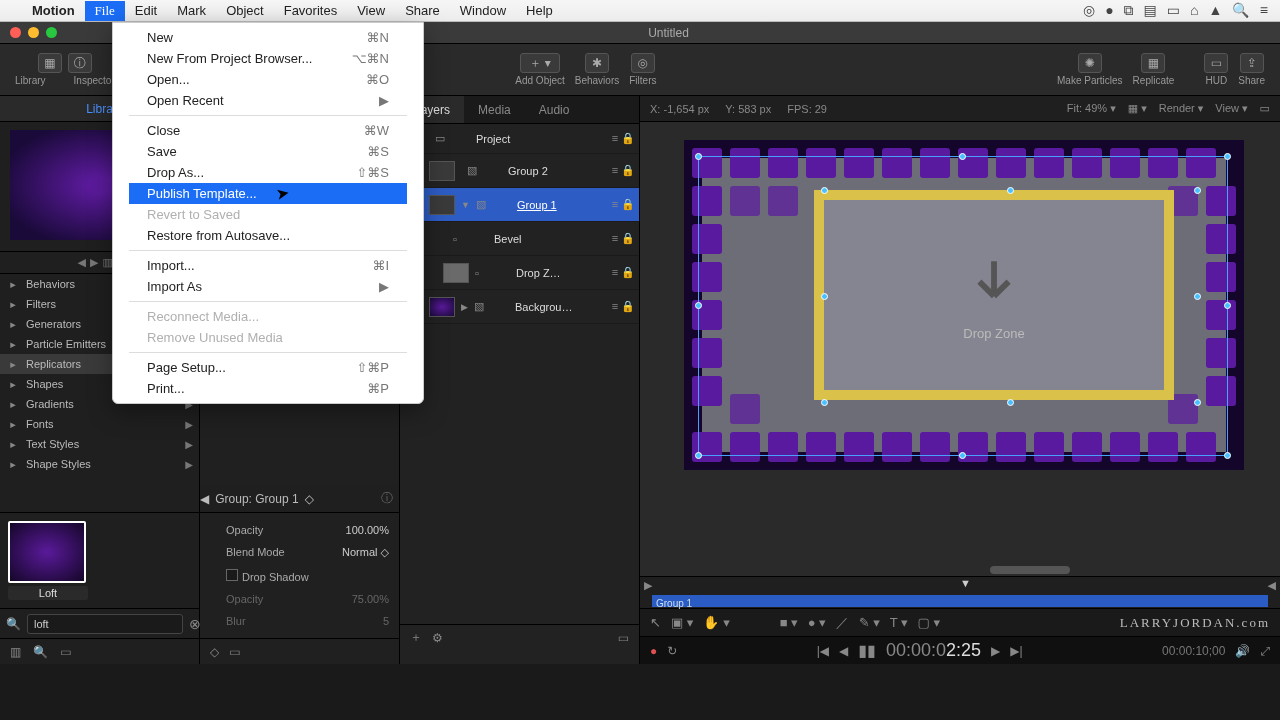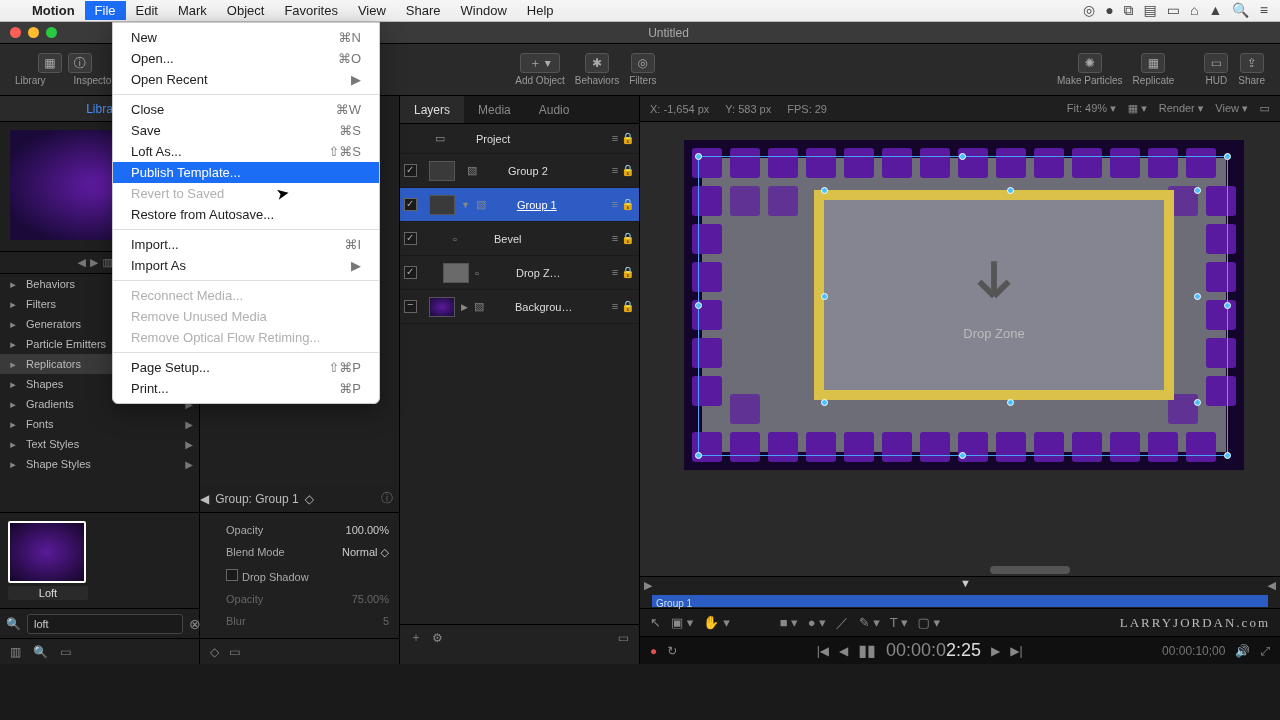--- a/index.html
+++ b/index.html
@@ -2,21 +2,21 @@
 <html><head>
 <meta charset="utf-8">
 <style>
 * { margin: 0; padding: 0; box-sizing: border-box; font-family: -apple-system, "Helvetica Neue", Arial, sans-serif; }
 body { background: #1a1a1a; color: #ccc; font-size: 12px; width: 1280px; height: 720px; overflow: hidden; position: relative; }
 
 
 .menubar { height: 22px; background: linear-gradient(#f6f6f6,#ececec); display: flex; align-items: center; padding: 0 12px; color: #222; font-size: 13px; gap: 0; border-bottom:1px solid #bbb;}
 .menubar .apple { font-size: 15px; margin-right: 10px; }
 .menubar .mi { padding: 2px 10px; cursor: default; }
-.menubar .mi.active { background: #1b6df5; color: #fff; }
+.menubar .mi.active { background: #1b6df5; color: #fff; font-family: Liberation Serif, serif; }
 .menubar .app { font-weight: 600; }
 .menubar .right-icons { margin-left: auto; display: flex; gap: 10px; font-size: 14px; color:#444;}
 
 
 .titlebar { height: 22px; background:#3a3a3a; display:flex; align-items:center; border-bottom:1px solid #000;}
 .titlebar .dots { display:flex; gap:7px; margin-left:10px;}
 .dot{width:11px;height:11px;border-radius:50%;}
 .red{background:#ff5f57}.yellow{background:#febc2e}.green{background:#28c840}
 .titlebar .title{ margin:8px auto; color:#aaa; font-size:12px;}
 
@@ -95,21 +95,21 @@
 .timeline{ height:32px; background:#1f1f1f; border-top:1px solid #000; display:flex; align-items:center; padding:0 10px; font-size:11px; color:#888; position:relative;}
 .timeline .bar{ position:absolute; top:18px; left:12px; right:12px; height:12px; background:#2a5cc4;}
 .timeline .label{ position:absolute; top:21px; left:16px; color:#cde; font-size:10px;}
 .tools-row{ height:28px; background:#1a1a1a; display:flex; align-items:center; gap:10px; padding:0 10px; color:#888; border-top:1px solid #000; font-size:13px;}
 .tools-row .watermark{margin-left:auto; letter-spacing:2px; color:#bbb; font-family:Georgia,serif;}
 .transport{ height:28px; background:#101010; display:flex; align-items:center; gap:10px; padding:0 10px; color:#888; border-top:1px solid #000;}
 .transport .tc{ color:#888; font-size:18px; font-variant-numeric:tabular-nums;}
 .transport .tc .ss{ color:#ddd;}
 
 
-.dropdown{ position:absolute; left:112px; top:22px; width:268px; background:#fff; border:1px solid #ccc; border-radius:0 0 6px 6px; box-shadow:0 8px 24px rgba(0,0,0,.35); color:#222; font-size:13px; z-index:100; padding:4px 0;}
+.dropdown{ position:absolute; left:112px; top:22px; width:312px; background:#fff; border:1px solid #ccc; border-radius:0 0 6px 6px; box-shadow:0 8px 24px rgba(0,0,0,.35); color:#222; font-size:13px; z-index:100; padding:4px 16px;}
 .dropdown .dmi{ display:flex; justify-content:space-between; padding:3px 18px; }
 .dropdown .dmi.hl{ background:#1b6df5; color:#fff;}
 .dropdown .dmi.dis{ color:#b0b0b0;}
 .dropdown .sep{ height:1px; background:#ddd; margin:4px 0;}
 .dropdown .sc{ color:#777;}
 .dropdown .dmi.hl .sc{color:#fff;}
 .cursor{position:absolute; left:276px; top:184px; z-index:101; font-size:16px; color:#000; transform:rotate(-10deg);}
 
 
 .mid-bottom{height:26px;display:flex;align-items:center;gap:10px;padding:0 10px;border-top:1px solid #000;color:#888;}
@@ -515,38 +515,42 @@
     </div>
   </div>
 </div>
 
 <div class="dropdown" id="file-menu">
     <div class="dmi">
       <span>New</span>
       <span class="sc">⌘N</span>
     </div>
     <div class="dmi">
+      <span>New From Project Browser...</span>
+      <span class="sc">⌥⌘N</span>
+    </div>
+    <div class="dmi">
       <span>Open...</span>
       <span class="sc">⌘O</span>
     </div>
     <div class="dmi">
       <span>Open Recent</span>
       <span class="sc">▶</span>
     </div>
     <div class="sep"></div>
     <div class="dmi">
       <span>Close</span>
       <span class="sc">⌘W</span>
     </div>
     <div class="dmi">
       <span>Save</span>
       <span class="sc">⌘S</span>
     </div>
     <div class="dmi">
-      <span>Loft As...</span>
+      <span>Drop As...</span>
       <span class="sc">⇧⌘S</span>
     </div>
     <div class="dmi hl">
       <span>Publish Template...</span>
       <span class="sc"></span>
     </div>
     <div class="dmi dis">
       <span>Revert to Saved</span>
       <span class="sc"></span>
     </div>
@@ -565,24 +569,20 @@
     </div>
     <div class="sep"></div>
     <div class="dmi dis">
       <span>Reconnect Media...</span>
       <span class="sc"></span>
     </div>
     <div class="dmi dis">
       <span>Remove Unused Media</span>
       <span class="sc"></span>
     </div>
-    <div class="dmi dis">
-      <span>Remove Optical Flow Retiming...</span>
-      <span class="sc"></span>
-    </div>
     <div class="sep"></div>
     <div class="dmi">
       <span>Page Setup...</span>
       <span class="sc">⇧⌘P</span>
     </div>
     <div class="dmi">
       <span>Print...</span>
       <span class="sc">⌘P</span>
     </div>
   </div>

